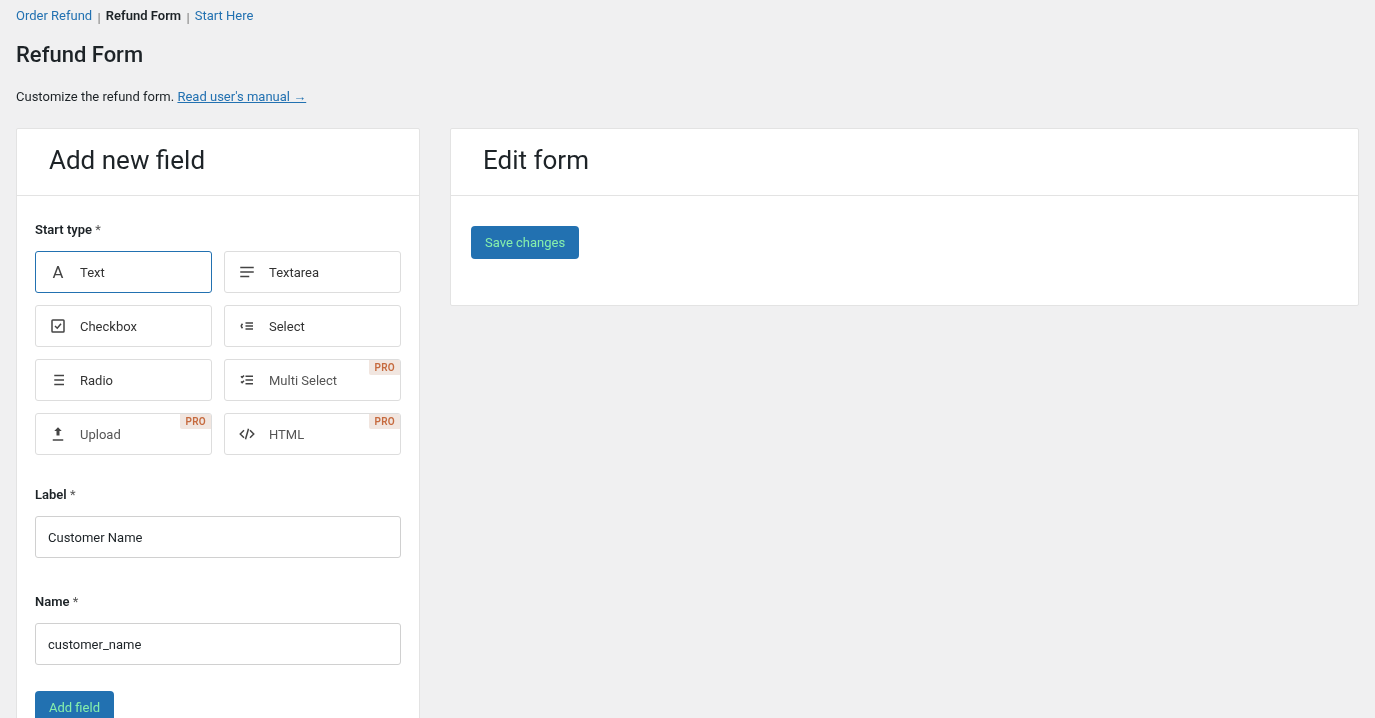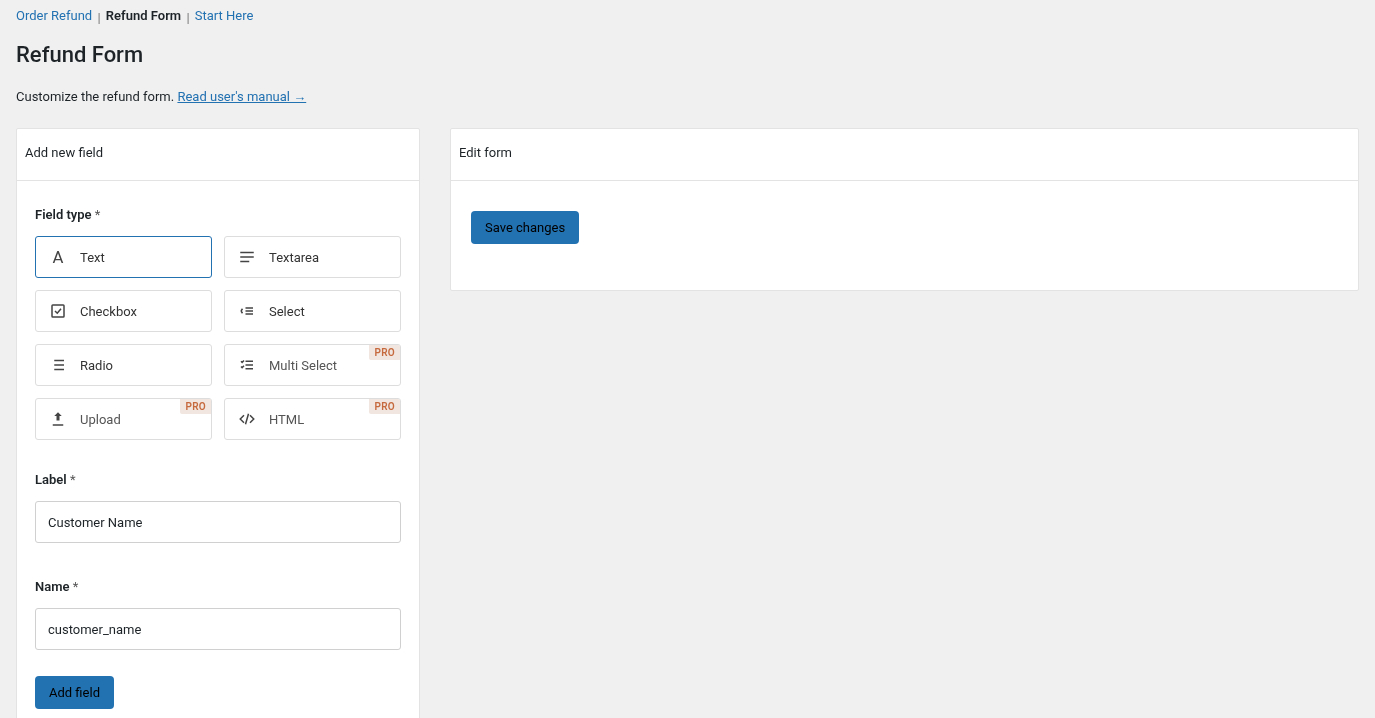--- a/index.html
+++ b/index.html
@@ -9,37 +9,37 @@
     .crumbs a { color: #2271b1; text-decoration: none; text-align: right; }
     .crumbs .sep { color: #777; margin: 0 2px; display: inline-block; height: 14px; vertical-align: -2px; }
     .crumbs .current { font-weight: 600; color: #1d2327; }
     .page-title { font-size: 22px; font-weight: 500; margin-bottom: 22px; }
     .sub { font-size: 13px; margin-bottom: 24px; }
     .sub a { color: #2271b1; text-decoration: underline; }
     .cols { display: flex; gap: 30px; align-items: flex-start; }
     .panel { background: #fff; border: 1px solid #e3e3e3; border-radius: 2px; }
     .panel-left { width: 404px; }
     .panel-right { flex: 1; max-width: 920px; }
-    .panel-head { padding: 16px 8px 20px; font-size: 13px; border-bottom: 1px solid #e3e3e3; }
+    .panel-head { padding: 16px 32px 20px; font-size: 26px; border-bottom: 1px solid #e3e3e3; }
     .panel-body { padding: 26px 18px 24px; }
     .panel-body-right { padding: 30px 20px 46px; }
     .flabel { font-size: 13px; font-weight: 600; display: block; margin-bottom: 14px; }
     .req { color: #555; font-weight: 400; }
     .tile-grid { display: grid; grid-template-columns: 1fr 1fr; gap: 12px; margin-bottom: 32px; }
     .tile { border: 1px solid #ddd; border-radius: 3px; height: 42px; display: flex; align-items: center; position: relative; cursor: pointer; user-select: none; }
     .tile.selected { border-color: #2271b1; background: #fff; }
     .ticon { width: 44px; display: flex; align-items: center; justify-content: center; color: #444; }
     .tlabel { flex: 1; text-align: left; padding-right: 40px; font-size: 13px; color: #333; }
     .pro { position: absolute; top: 0; right: 0; background: #f1e6e0; color: #c66a3e; font-size: 10px; font-weight: 600; padding: 2px 5px; border-radius: 0 2px 0 2px; letter-spacing: .3px; }
     .tile.disabled .tlabel { color: #555; }
     .txt { width: 100%; border: 1px solid #d0d0d0; border-radius: 3px; height: 42px; padding: 0 12px; font-size: 13px; color: #1d2327; }
     .txt::placeholder { color: #8a8a8a; }
     .section-gap { margin-top: 36px; }
     .btn { border: 0; border-radius: 4px; font-size: 13px; padding: 9px 14px; cursor: pointer; }
-    .btn-primary { background: #2271b1; color: #000000; }
+    .btn-primary { background: #2271b1; color: #86efac; }
     svg { width: 18px; height: 18px; }
   </style>
 </head>
 <body>
 
 <div class="wrap">
   <div class="crumbs">
     <a href="#">Order Refund</a>
     <span class="sep">|</span>
     <span class="current">Refund Form</span>
@@ -52,21 +52,21 @@
   <p class="sub">
     <span>Customize the refund form. </span><a href="#">Read user's manual →</a>
   </p>
 
   <div class="cols">
 
     <div class="panel panel-left">
       <div class="panel-head">Add new field</div>
       <div class="panel-body">
         <label class="flabel">
-          <span>Field type </span><span class="req">*</span>
+          <span>Start type </span><span class="req">*</span>
         </label>
         <div class="tile-grid">
 
           <div class="tile selected">
             <span class="ticon">
               <svg viewBox="0 0 24 24" fill="currentColor">
                   <path d="M13 4h-2L5 20h2.2l1.3-3.6h6.9L16.8 20H19L13 4zm-3.8 10.6L12 7l2.8 7.6H9.2z"></path>
                 </svg>
             </span>
             <span class="tlabel">Text</span>

